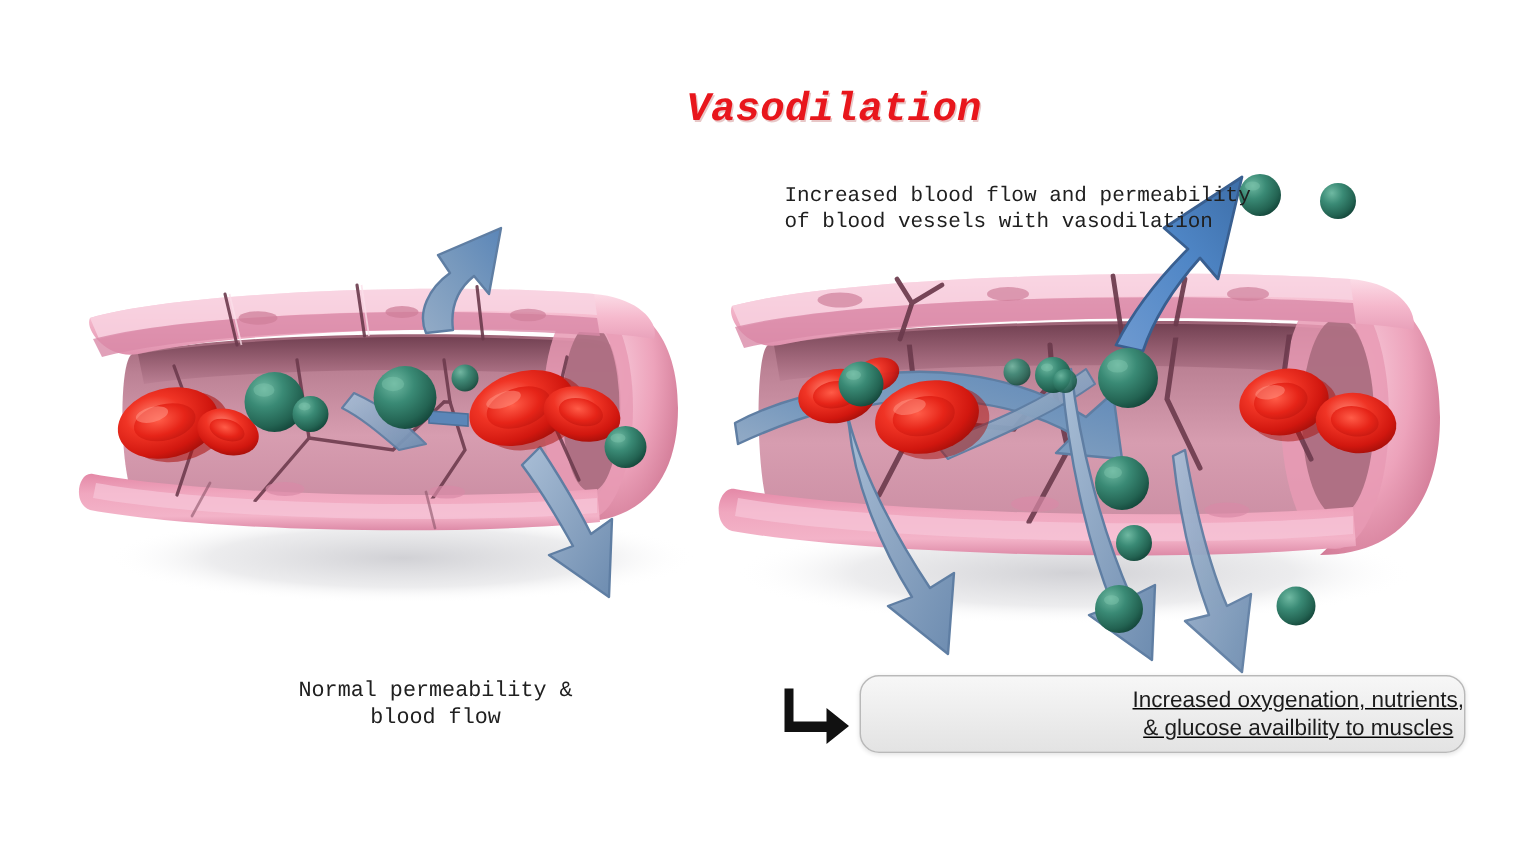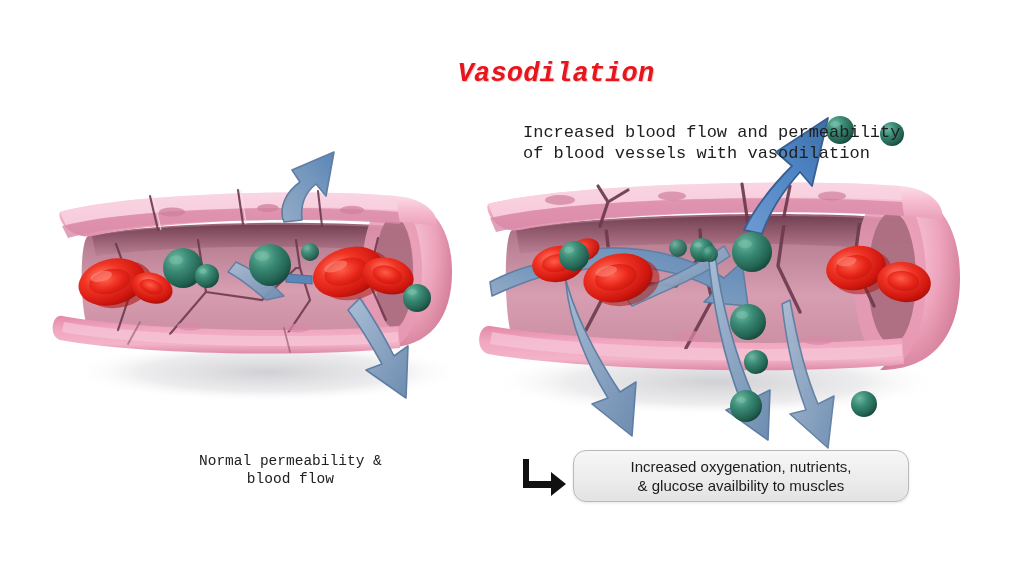--- a/index.html
+++ b/index.html
@@ -43,45 +43,46 @@
     font-size: 27px;
     font-weight: bold;
     font-style: italic;
     color: #e8161c;
     letter-spacing: 0.2px;
     text-shadow: 1px 1px 0 rgba(150,0,0,0.22);
   }
   #cap-right {
     left: 479px;
     top: 123px;
-    font-size: 17px;
+    font-size: 14px;
     color: #202020;
   }
   #cap-left {
     left: 155px;
     top: 405px;
     font-size: 14.5px;
     color: #202020;
     text-align: center;
     margin-top: 48px;
   }
   #callout {
     position: absolute;
     left: 573px;
     top: 450px;
-    width: 336px;
+    width: 404px;
     height: 52px;
     border: 1px solid #b9b9b9;
     border-radius: 13px;
     background: linear-gradient(180deg, #f7f7f7 0%, #ececec 55%, #e3e3e3 100%);
     box-shadow: 0 1px 3px rgba(0,0,0,0.10);
     box-sizing: border-box;
     display: flex;
     align-items: center;
-    justify-content: center;
+    justify-content: flex-end;
+    text-decoration: underline;
   }
   #callout-text {
     font-size: 15px;
     color: #1c1c1c;
     text-align: center;
     line-height: 1.28;
     white-space: pre-line;
   }
   #elbow {
     position: absolute;

